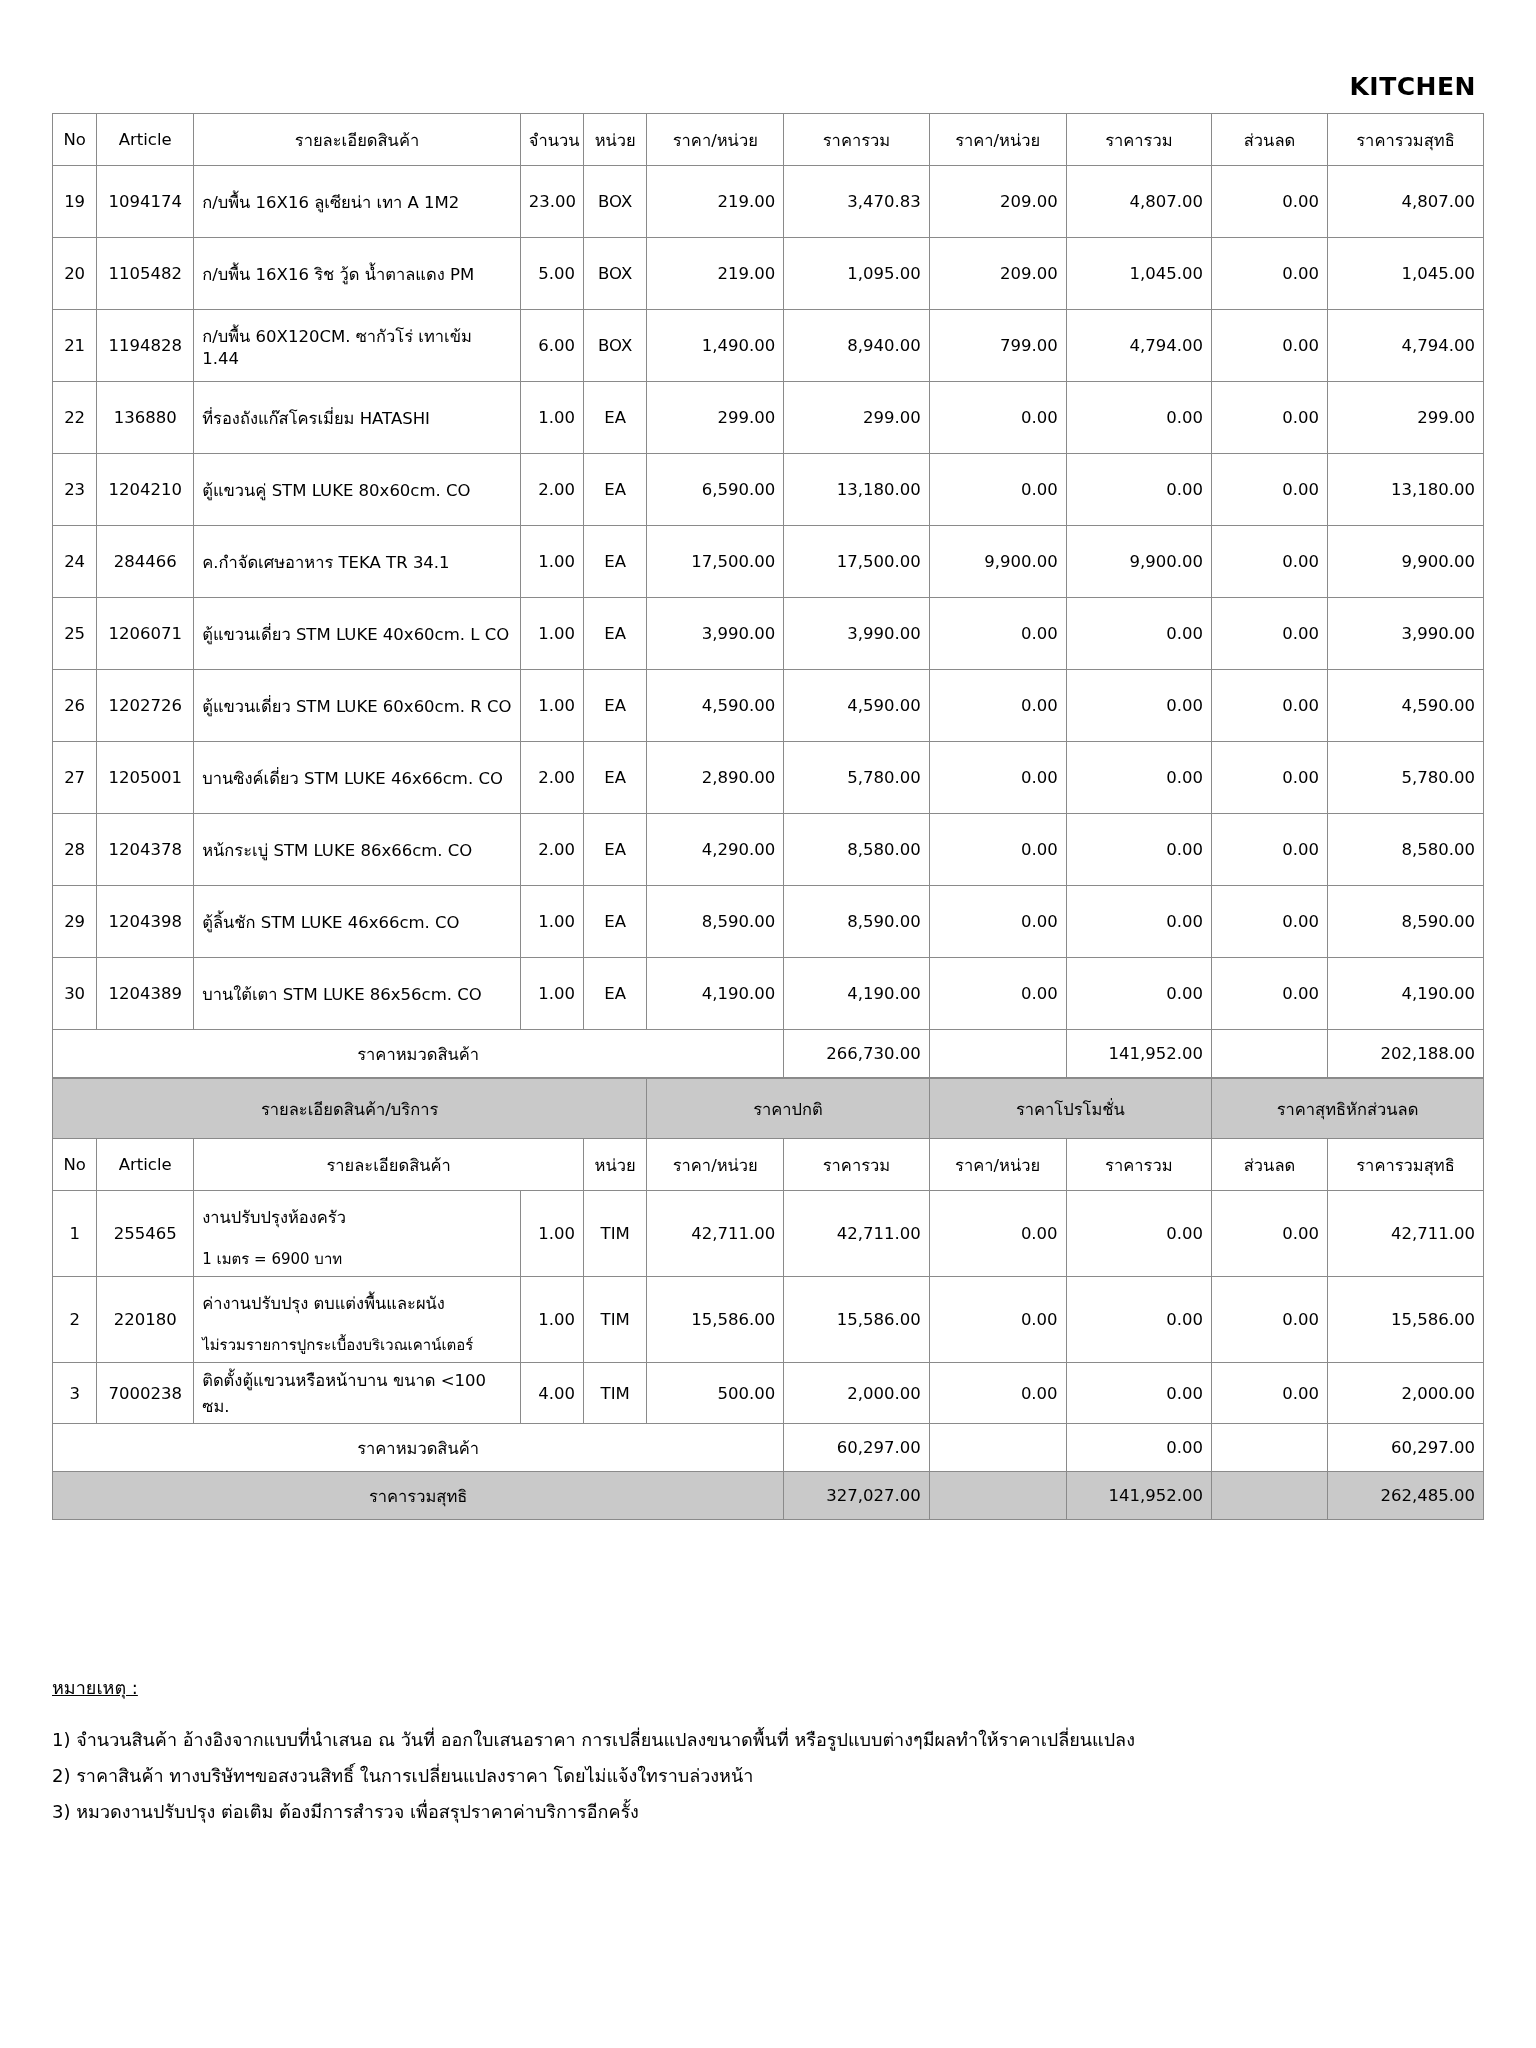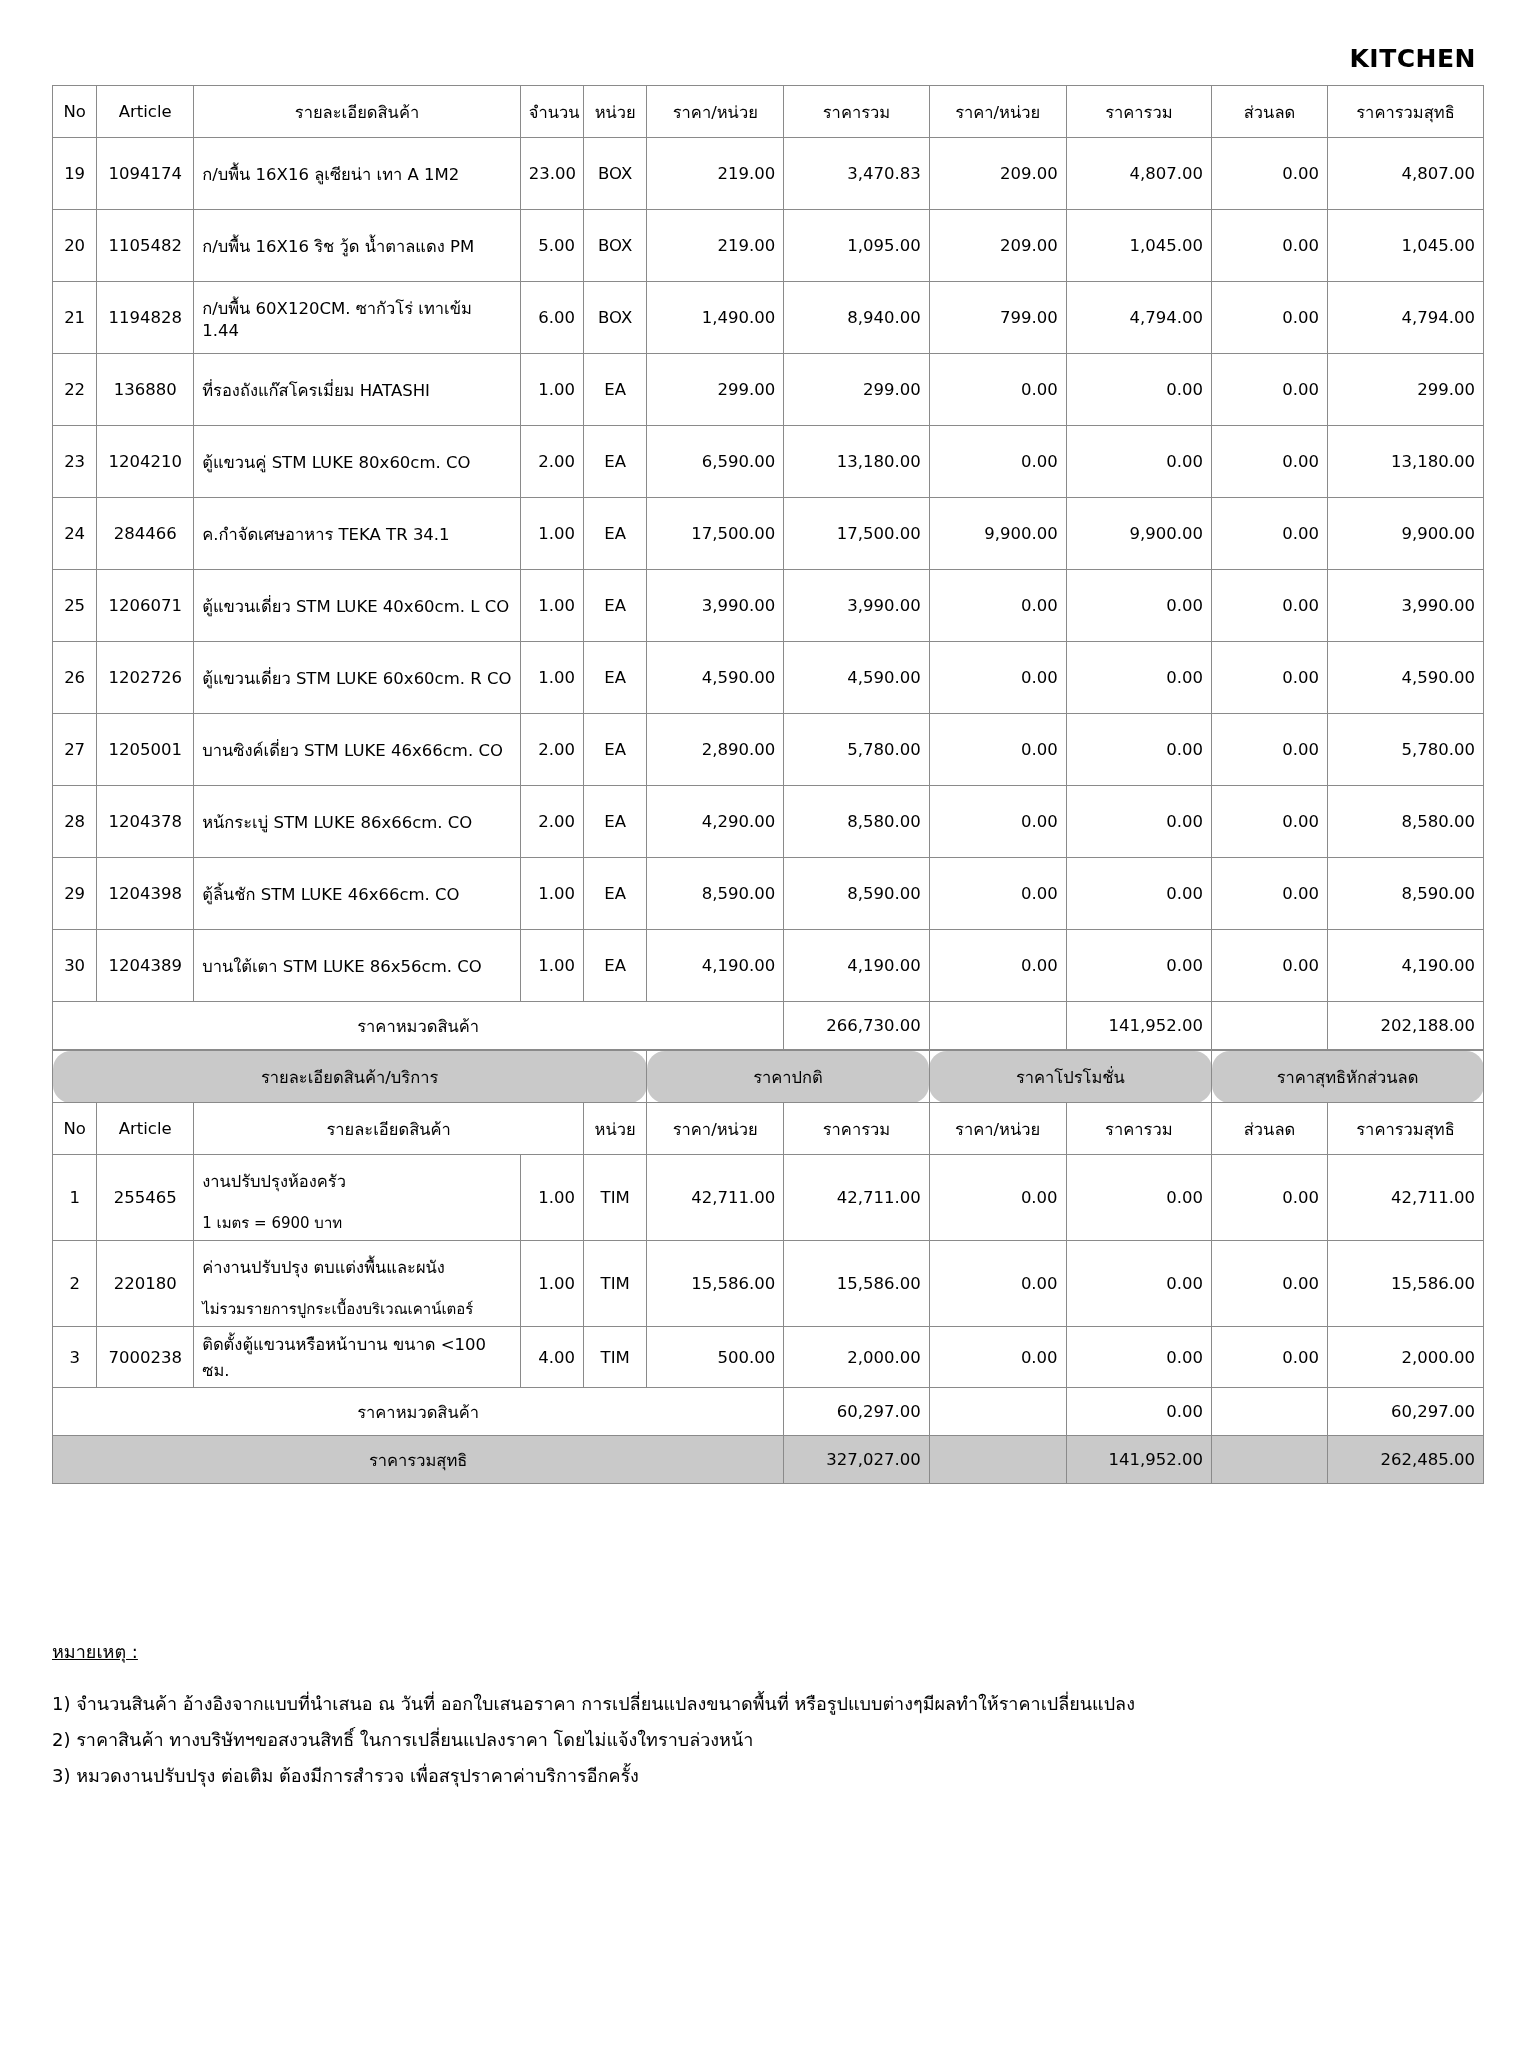--- a/index.html
+++ b/index.html
@@ -19,21 +19,21 @@
     width: 1536px;
     min-height: 2048px;
     box-sizing: border-box;
     padding: 0 52px;
   }
   .doc-title {
     text-align: right;
     font-size: 25px;
     font-weight: bold;
     letter-spacing: 0.5px;
-    padding-top: 44px;
+    padding-top: 72px;
     padding-right: 8px;
     padding-bottom: 12px;
   }
 
   table.grid {
     border-collapse: collapse;
     width: 1432px;
     table-layout: fixed;
   }
   table.grid td, table.grid th {
@@ -54,23 +54,22 @@
   .r { text-align: right; }
   .l { text-align: left; }
   .b { font-weight: bold; }
   .row-main td {
     height: 72px;
   }
   .section-hdr td {
     text-align: center;
     font-weight: bold;
     font-size: 21px;
-    height: 52px;
+    height: 60px;
     background: #c9c9c9;
-    border-radius: 18px;
   }
   .svc-row td {
     height: 34px;
   }
   .svc-row.tall td {
     height: 52px;
   }
   .totalrow td {
     height: 48px;
     font-weight: bold;

